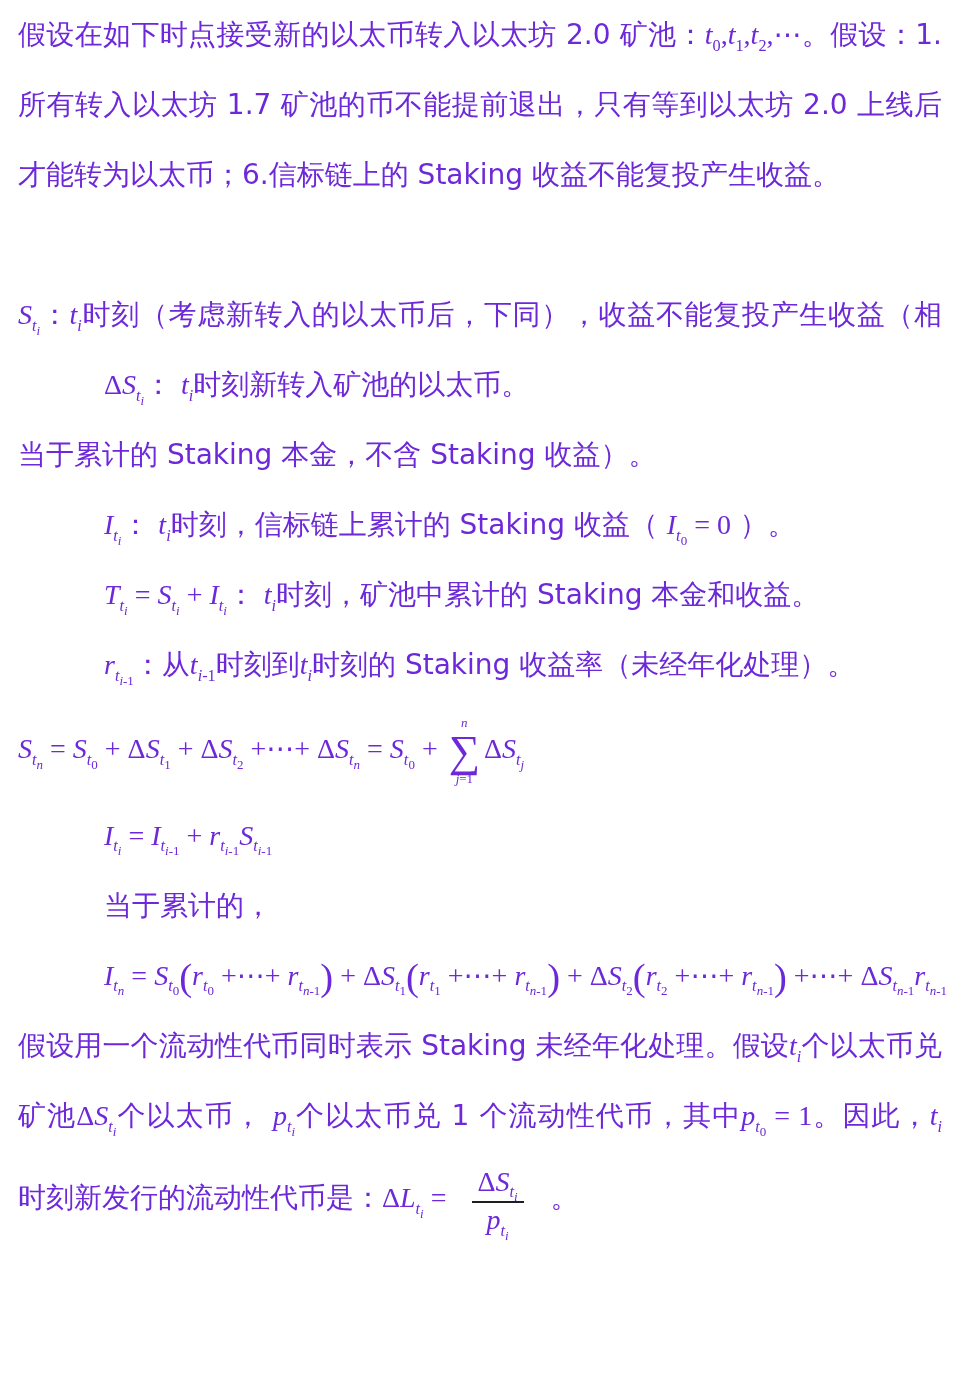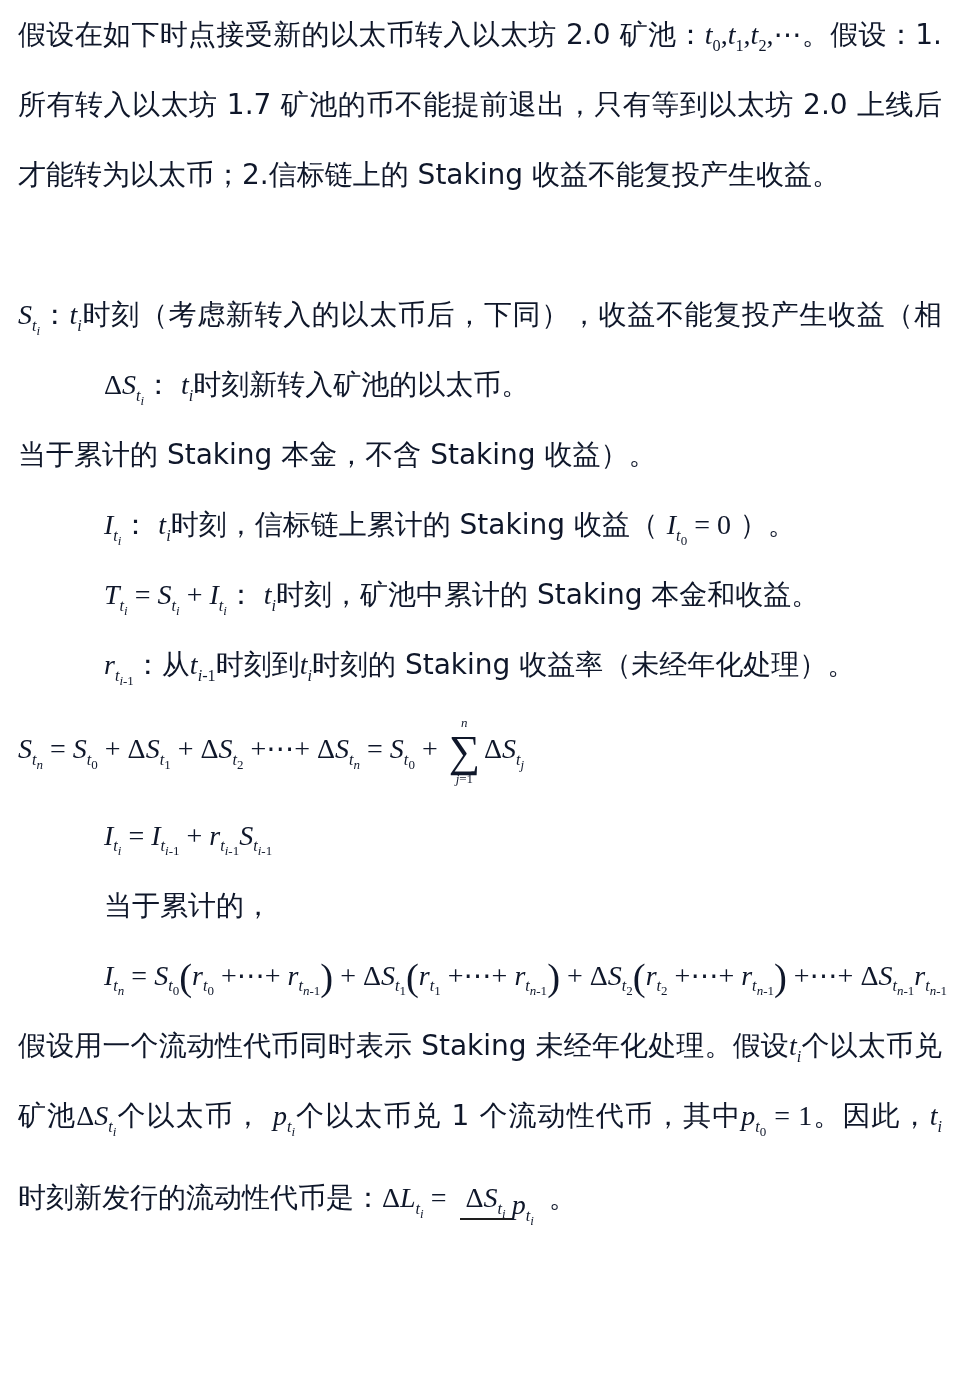--- a/index.html
+++ b/index.html
@@ -1,51 +1,51 @@
 <!DOCTYPE html>
 <html><head>
 <meta charset="utf-8">
 <style>
   html,body{margin:0;padding:0;background:#ffffff;}
   .page{
     width:960px;height:1378px;box-sizing:border-box;
-    padding:0 18px;background:#ffffff;color:#0f172a;
+    padding:0 18px;background:#ffffff;color:#6d28d9;
     font-family:"DejaVu Sans","Liberation Sans",sans-serif;
     font-size:28px;overflow:hidden;
   }
   .line{line-height:70px;min-height:70px;}
   .indent{padding-left:86px;}
   .fill{text-align:justify;text-align-last:justify;}
   .spacer{height:70px;}
   .tall{padding:14px 0;}
   .taller{padding:12px 0 0 0;}
   .txt{font-family:"DejaVu Sans","Liberation Sans",sans-serif;}
   
   .m{font-family:"Liberation Serif","DejaVu Serif",serif;white-space:nowrap;}
   .m i.mvar{font-style:italic;font-family:"Liberation Serif","DejaVu Serif",serif;}
   .m sub{font-size:0.58em;line-height:0;}
   .m sub sub{font-size:0.8em;}
   .m .paren{font-size:1.38em;vertical-align:-0.12em;font-weight:300;}
   .bigop{display:inline-flex;flex-direction:column;align-items:center;
          vertical-align:middle;line-height:1;margin:0 4px;}
   .bigop .lim{font-size:13px;line-height:1.1;}
   .bigop .sigma{font-size:44px;line-height:0.95;}
-  .frac{display:inline-flex;flex-direction:row;align-items:center;
-        vertical-align:middle;line-height:1.15;margin:0 6px;text-align:center;}
+  .frac{display:inline-flex;flex-direction:column;align-items:center;
+        vertical-align:middle;line-height:1.15;margin:0 18px;text-align:center;}
   .frac .num{border-bottom:2px solid #1e1e1e;padding:0 6px 3px 6px;}
-  .frac .den{padding-top:9px;}
+  .frac .den{padding-top:1px;}
 </style>
 </head>
 <body>
 
 <div class="page">
   <main>
       <div class="line fill"><span class="txt">假设在如下时点接受新的以太币转入以太坊 2.0 矿池：</span><span class="m"><i class="mvar">t</i><sub><span class="mch">0</span></sub><span class="mch">,</span><i class="mvar">t</i><sub><span class="mch">1</span></sub><span class="mch">,</span><i class="mvar">t</i><sub><span class="mch">2</span></sub><span class="mch">,⋯</span></span><span class="txt">。假设：1.</span></div>
       <div class="line fill"><span class="txt">所有转入以太坊 1.7 矿池的币不能提前退出，只有等到以太坊 2.0 上线后</span></div>
-      <div class="line"><span class="txt">才能转为以太币；2.信标链上的 Staking 收益不能复投产生收益。</span></div>
+      <div class="line"><span class="txt">才能转为以太币；6.信标链上的 Staking 收益不能复投产生收益。</span></div>
       <div class="line spacer"></div>
       <div class="line fill"><span class="m"><i class="mvar">S</i><sub><i class="mvar">t</i><sub><i class="mvar">i</i></sub></sub></span><span class="txt">：</span><span class="m"><i class="mvar">t</i><sub><i class="mvar">i</i></sub></span><span class="txt">时刻（考虑新转入的以太币后，下同），收益不能复投产生收益（相</span></div>
       <div class="line indent"><span class="m"><span class="mch">Δ</span><i class="mvar">S</i><sub><i class="mvar">t</i><sub><i class="mvar">i</i></sub></sub></span><span class="txt">： </span><span class="m"><i class="mvar">t</i><sub><i class="mvar">i</i></sub></span><span class="txt">时刻新转入矿池的以太币。</span></div>
       <div class="line"><span class="txt">当于累计的 Staking 本金，不含 Staking 收益）。</span></div>
       <div class="line indent"><span class="m"><i class="mvar">I</i><sub><i class="mvar">t</i><sub><i class="mvar">i</i></sub></sub></span><span class="txt">： </span><span class="m"><i class="mvar">t</i><sub><i class="mvar">i</i></sub></span><span class="txt">时刻，信标链上累计的 Staking 收益（ </span><span class="m"><i class="mvar">I</i><sub><i class="mvar">t</i><sub><span class="mch">0</span></sub></sub><span class="mch"> = 0</span></span><span class="txt"> ）。</span></div>
       <div class="line indent"><span class="m"><i class="mvar">T</i><sub><i class="mvar">t</i><sub><i class="mvar">i</i></sub></sub><span class="mch"> = </span><i class="mvar">S</i><sub><i class="mvar">t</i><sub><i class="mvar">i</i></sub></sub><span class="mch"> + </span><i class="mvar">I</i><sub><i class="mvar">t</i><sub><i class="mvar">i</i></sub></sub></span><span class="txt">： </span><span class="m"><i class="mvar">t</i><sub><i class="mvar">i</i></sub></span><span class="txt">时刻，矿池中累计的 Staking 本金和收益。</span></div>
       <div class="line indent"><span class="m"><i class="mvar">r</i><sub><i class="mvar">t</i><sub><i class="mvar">i</i><span class="mch">-1</span></sub></sub></span><span class="txt">：从</span><span class="m"><i class="mvar">t</i><sub><i class="mvar">i</i><span class="mch">-1</span></sub></span><span class="txt">时刻到</span><span class="m"><i class="mvar">t</i><sub><i class="mvar">i</i></sub></span><span class="txt">时刻的 Staking 收益率（未经年化处理）。</span></div>
       <div class="line indent tall"><span class="m"><i class="mvar">S</i><sub><i class="mvar">t</i><sub><i class="mvar">n</i></sub></sub><span class="mch"> = </span><i class="mvar">S</i><sub><i class="mvar">t</i><sub><span class="mch">0</span></sub></sub><span class="mch"> + Δ</span><i class="mvar">S</i><sub><i class="mvar">t</i><sub><span class="mch">1</span></sub></sub><span class="mch"> + Δ</span><i class="mvar">S</i><sub><i class="mvar">t</i><sub><span class="mch">2</span></sub></sub><span class="mch"> +⋯+ Δ</span><i class="mvar">S</i><sub><i class="mvar">t</i><sub><i class="mvar">n</i></sub></sub><span class="mch"> = </span><i class="mvar">S</i><sub><i class="mvar">t</i><sub><span class="mch">0</span></sub></sub><span class="mch"> + </span><span class="bigop">
             <span class="lim"><i class="mvar">n</i></span>
             <span class="sigma">∑</span>

